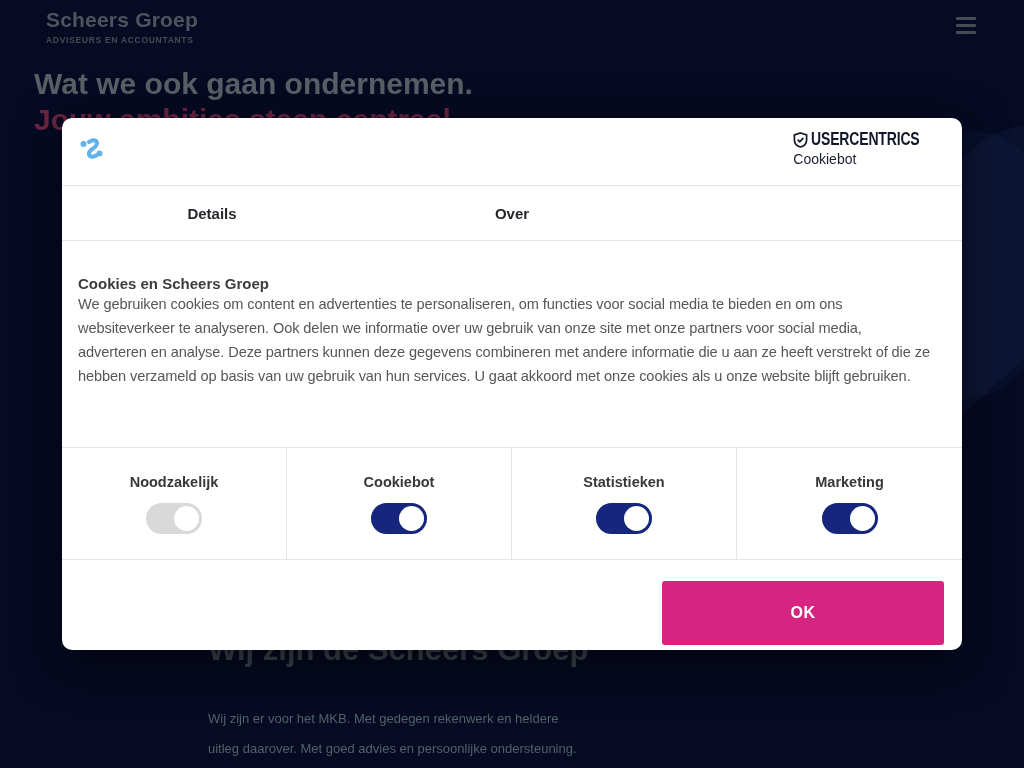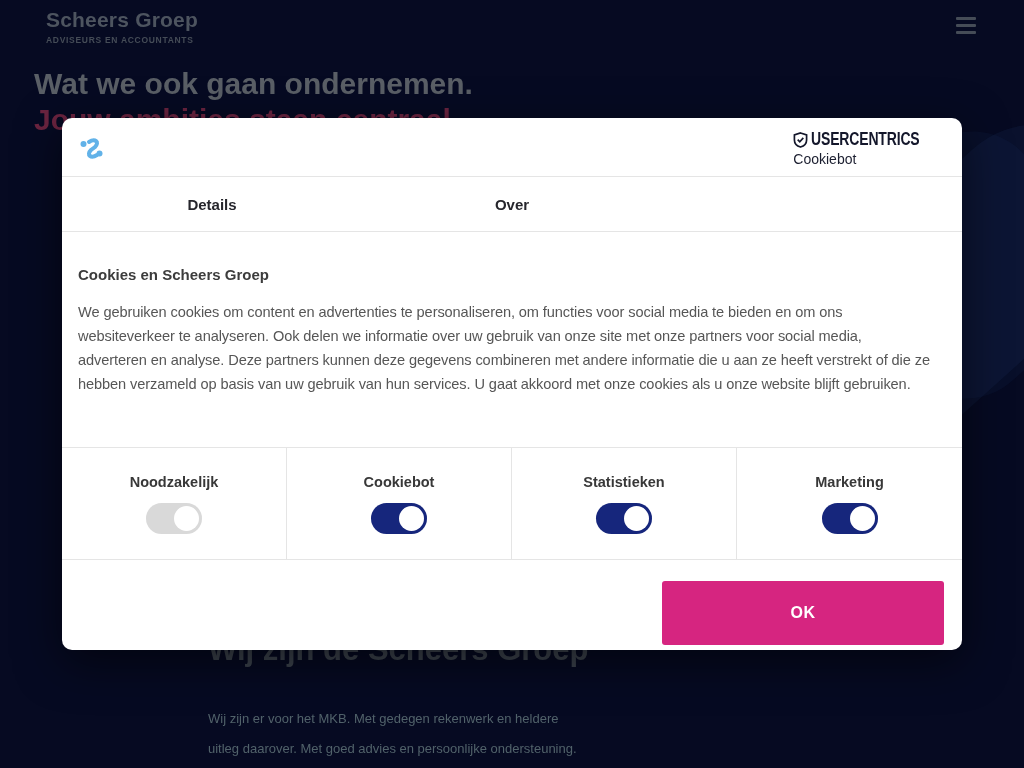--- a/index.html
+++ b/index.html
@@ -36,21 +36,21 @@
   .bottom-text {
     position:absolute; left:208px; top:704px;
     color:#51626a; font-size:13px; line-height:29.5px; font-weight:400;
   }
   
   .dialog {
     position:absolute; left:62px; top:118px; width:900px; height:532px;
     background:#ffffff; border-radius:10px;
     box-shadow:0 12px 45px rgba(0,0,0,0.55);
   }
-  .dlg-header { position:relative; height:59px; border-bottom:1px solid #e5e5e5; }
+  .dlg-header { position:relative; height:68px; border-bottom:1px solid #e5e5e5; }
   .dlg-logo { position:absolute; left:17px; top:16px; width:28px; height:28px; }
   .brand { position:absolute; right:15px; top:11px; text-align:left; }
   .brand-row { display:flex; align-items:center; }
   .brand-shield { width:15px; height:16px; margin-right:3px; }
   .brand-name {
     font-size:17.5px; font-weight:700; color:#14172b;
     transform:scaleX(0.80); transform-origin:left center; letter-spacing:-0.2px;
     white-space:nowrap;
   }
   .brand-product { font-size:14px; color:#1c1f30; margin-top:1px; }
@@ -59,21 +59,21 @@
     width:300px; display:flex; align-items:center; justify-content:center;
     font-size:15px; font-weight:700; color:#26262c; cursor:pointer; position:relative;
   }
   .tab.active { color:#1b2f9e; }
   .tab.active::after {
     content:""; position:absolute; left:0; right:0; bottom:-1px; height:2px; background:#1b2f9e;
   }
   .dlg-body { padding:34px 30px 0 16px; }
   .dlg-heading { font-size:15px; font-weight:700; color:#3c3c3c; }
   .dlg-text {
-    margin-top:17px; width:854px;
+    width:854px;
     font-size:14.6px; line-height:24px; color:#565656; letter-spacing:-0.1px;
   }
   .cats {
     position:absolute; left:0; top:329px; width:900px; height:113px;
     display:flex; border-top:1px solid #e5e5e5; border-bottom:1px solid #e5e5e5;
   }
   .cat {
     width:225px; display:flex; flex-direction:column; align-items:center;
     border-right:1px solid #e5e5e5; padding-top:26px;
   }

